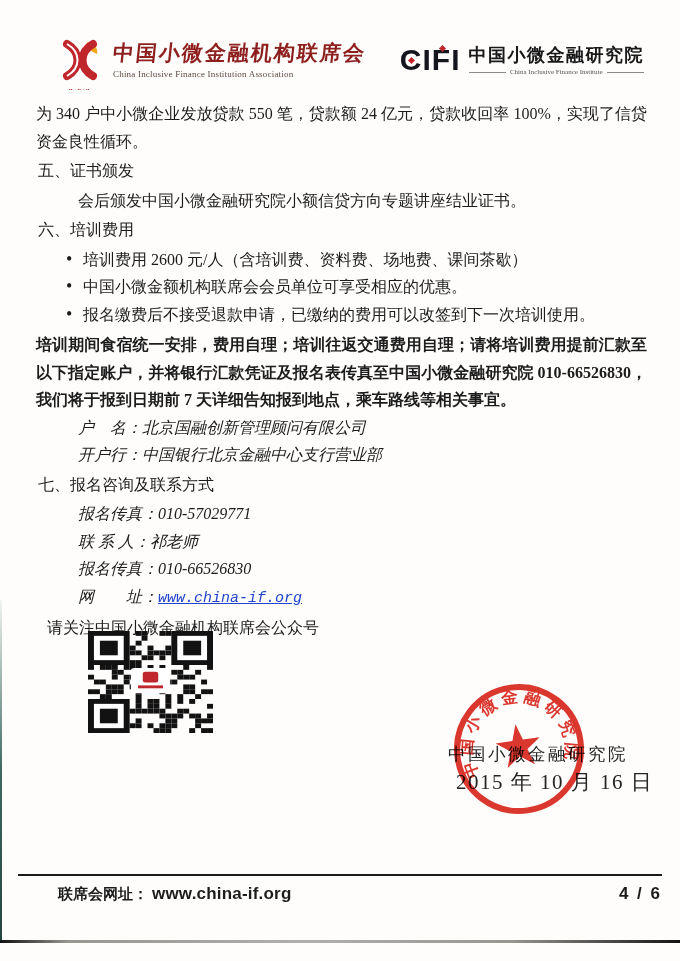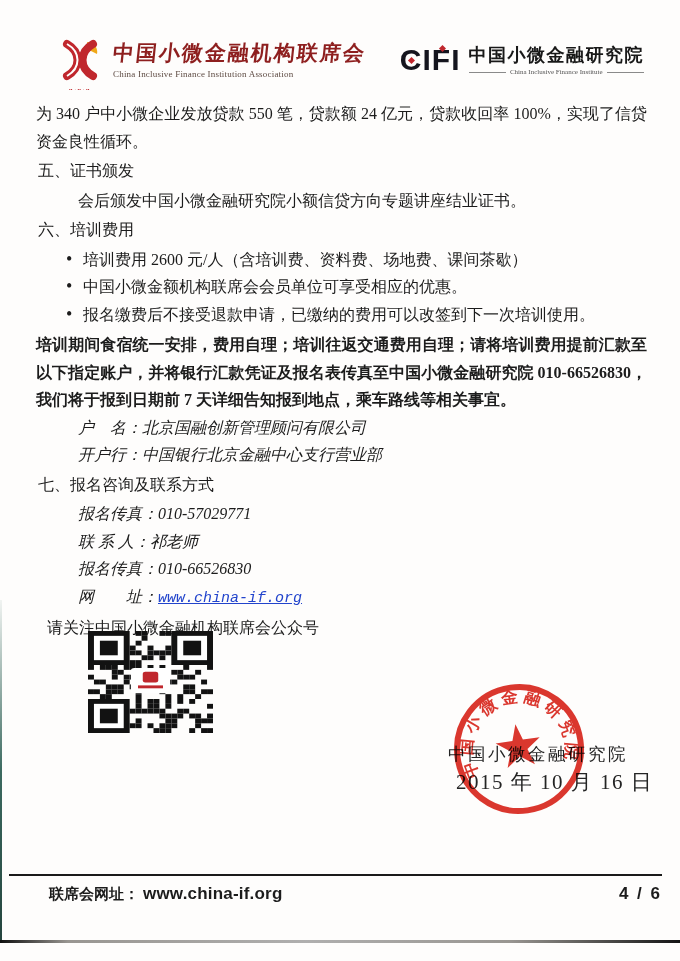--- a/index.html
+++ b/index.html
@@ -38,21 +38,21 @@
   .qr-caption{margin:2px 0 0 0;padding-left:11px;}
   
   .qr{position:absolute;left:88px;top:631px;width:125px;height:102px;}
   .qr svg{width:100%;height:100%;}
   
   .stamp-block{position:absolute;left:430px;top:658px;width:210px;height:190px;}
   .stamp-org{position:absolute;left:18px;top:84px;font-size:17.5px;letter-spacing:2.5px;color:#242424;white-space:nowrap;}
   .stamp-date{position:absolute;left:26px;top:110px;font-size:21px;letter-spacing:1.5px;color:#242424;white-space:nowrap;}
   .seal{position:absolute;left:4px;top:6px;width:170px;height:170px;mix-blend-mode:multiply;opacity:.93;transform:rotate(-8deg);}
   
-  .footer{position:absolute;left:9px;right:18px;top:874px;border-top:2px solid #1a1a1a;padding-top:8px;
+  .footer{position:absolute;left:18px;right:18px;top:874px;border-top:2px solid #1a1a1a;padding-top:8px;
           display:flex;align-items:baseline;justify-content:space-between;
           font-family:"Liberation Sans","DejaVu Sans",sans-serif;}
   .footer .cell{display:flex;align-items:baseline;gap:4px;}
   .f-label{font-family:"Liberation Serif","DejaVu Serif",serif;font-size:15px;font-weight:bold;}
   .f-url{font-size:17px;font-weight:bold;letter-spacing:.2px;}
   .f-page{font-size:17px;font-weight:bold;letter-spacing:2px;}
   .footer .left{padding-left:40px;}
   .footer .right{padding-right:28px;}
   
   .edge-left{position:absolute;left:0;top:600px;width:2px;height:343px;background:linear-gradient(#9db8ae22,#3c6a60,#24443d);}

